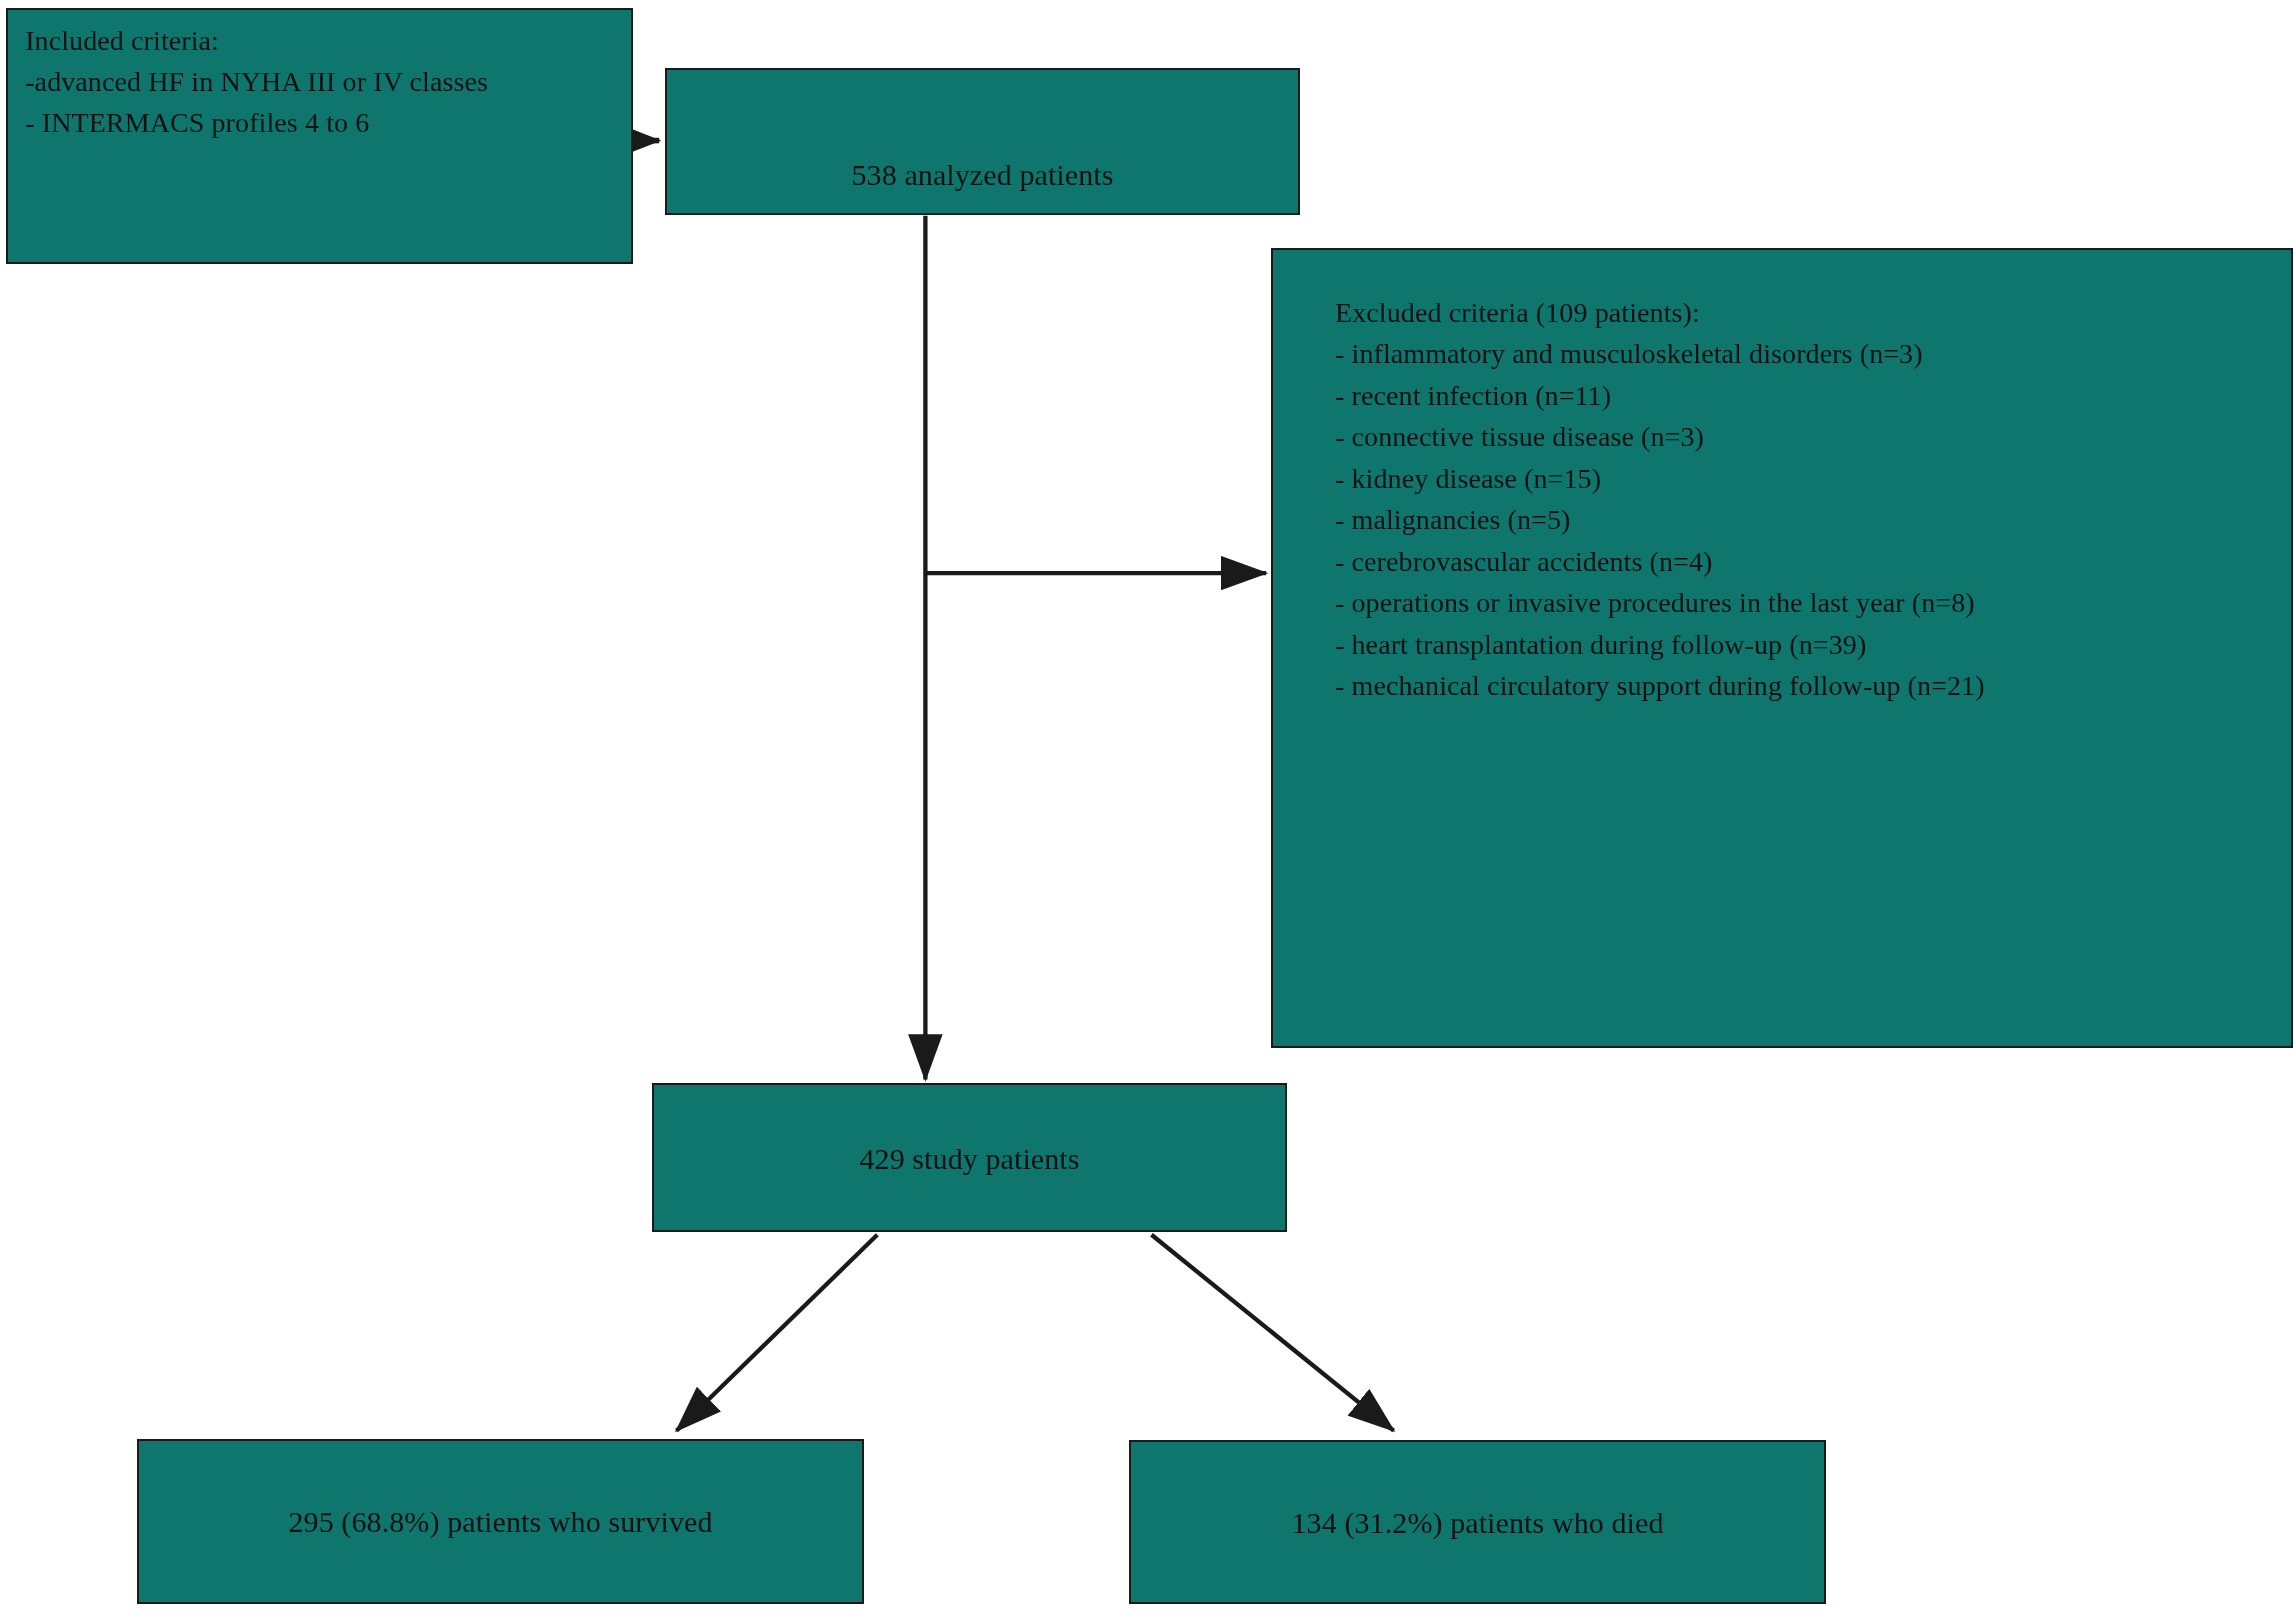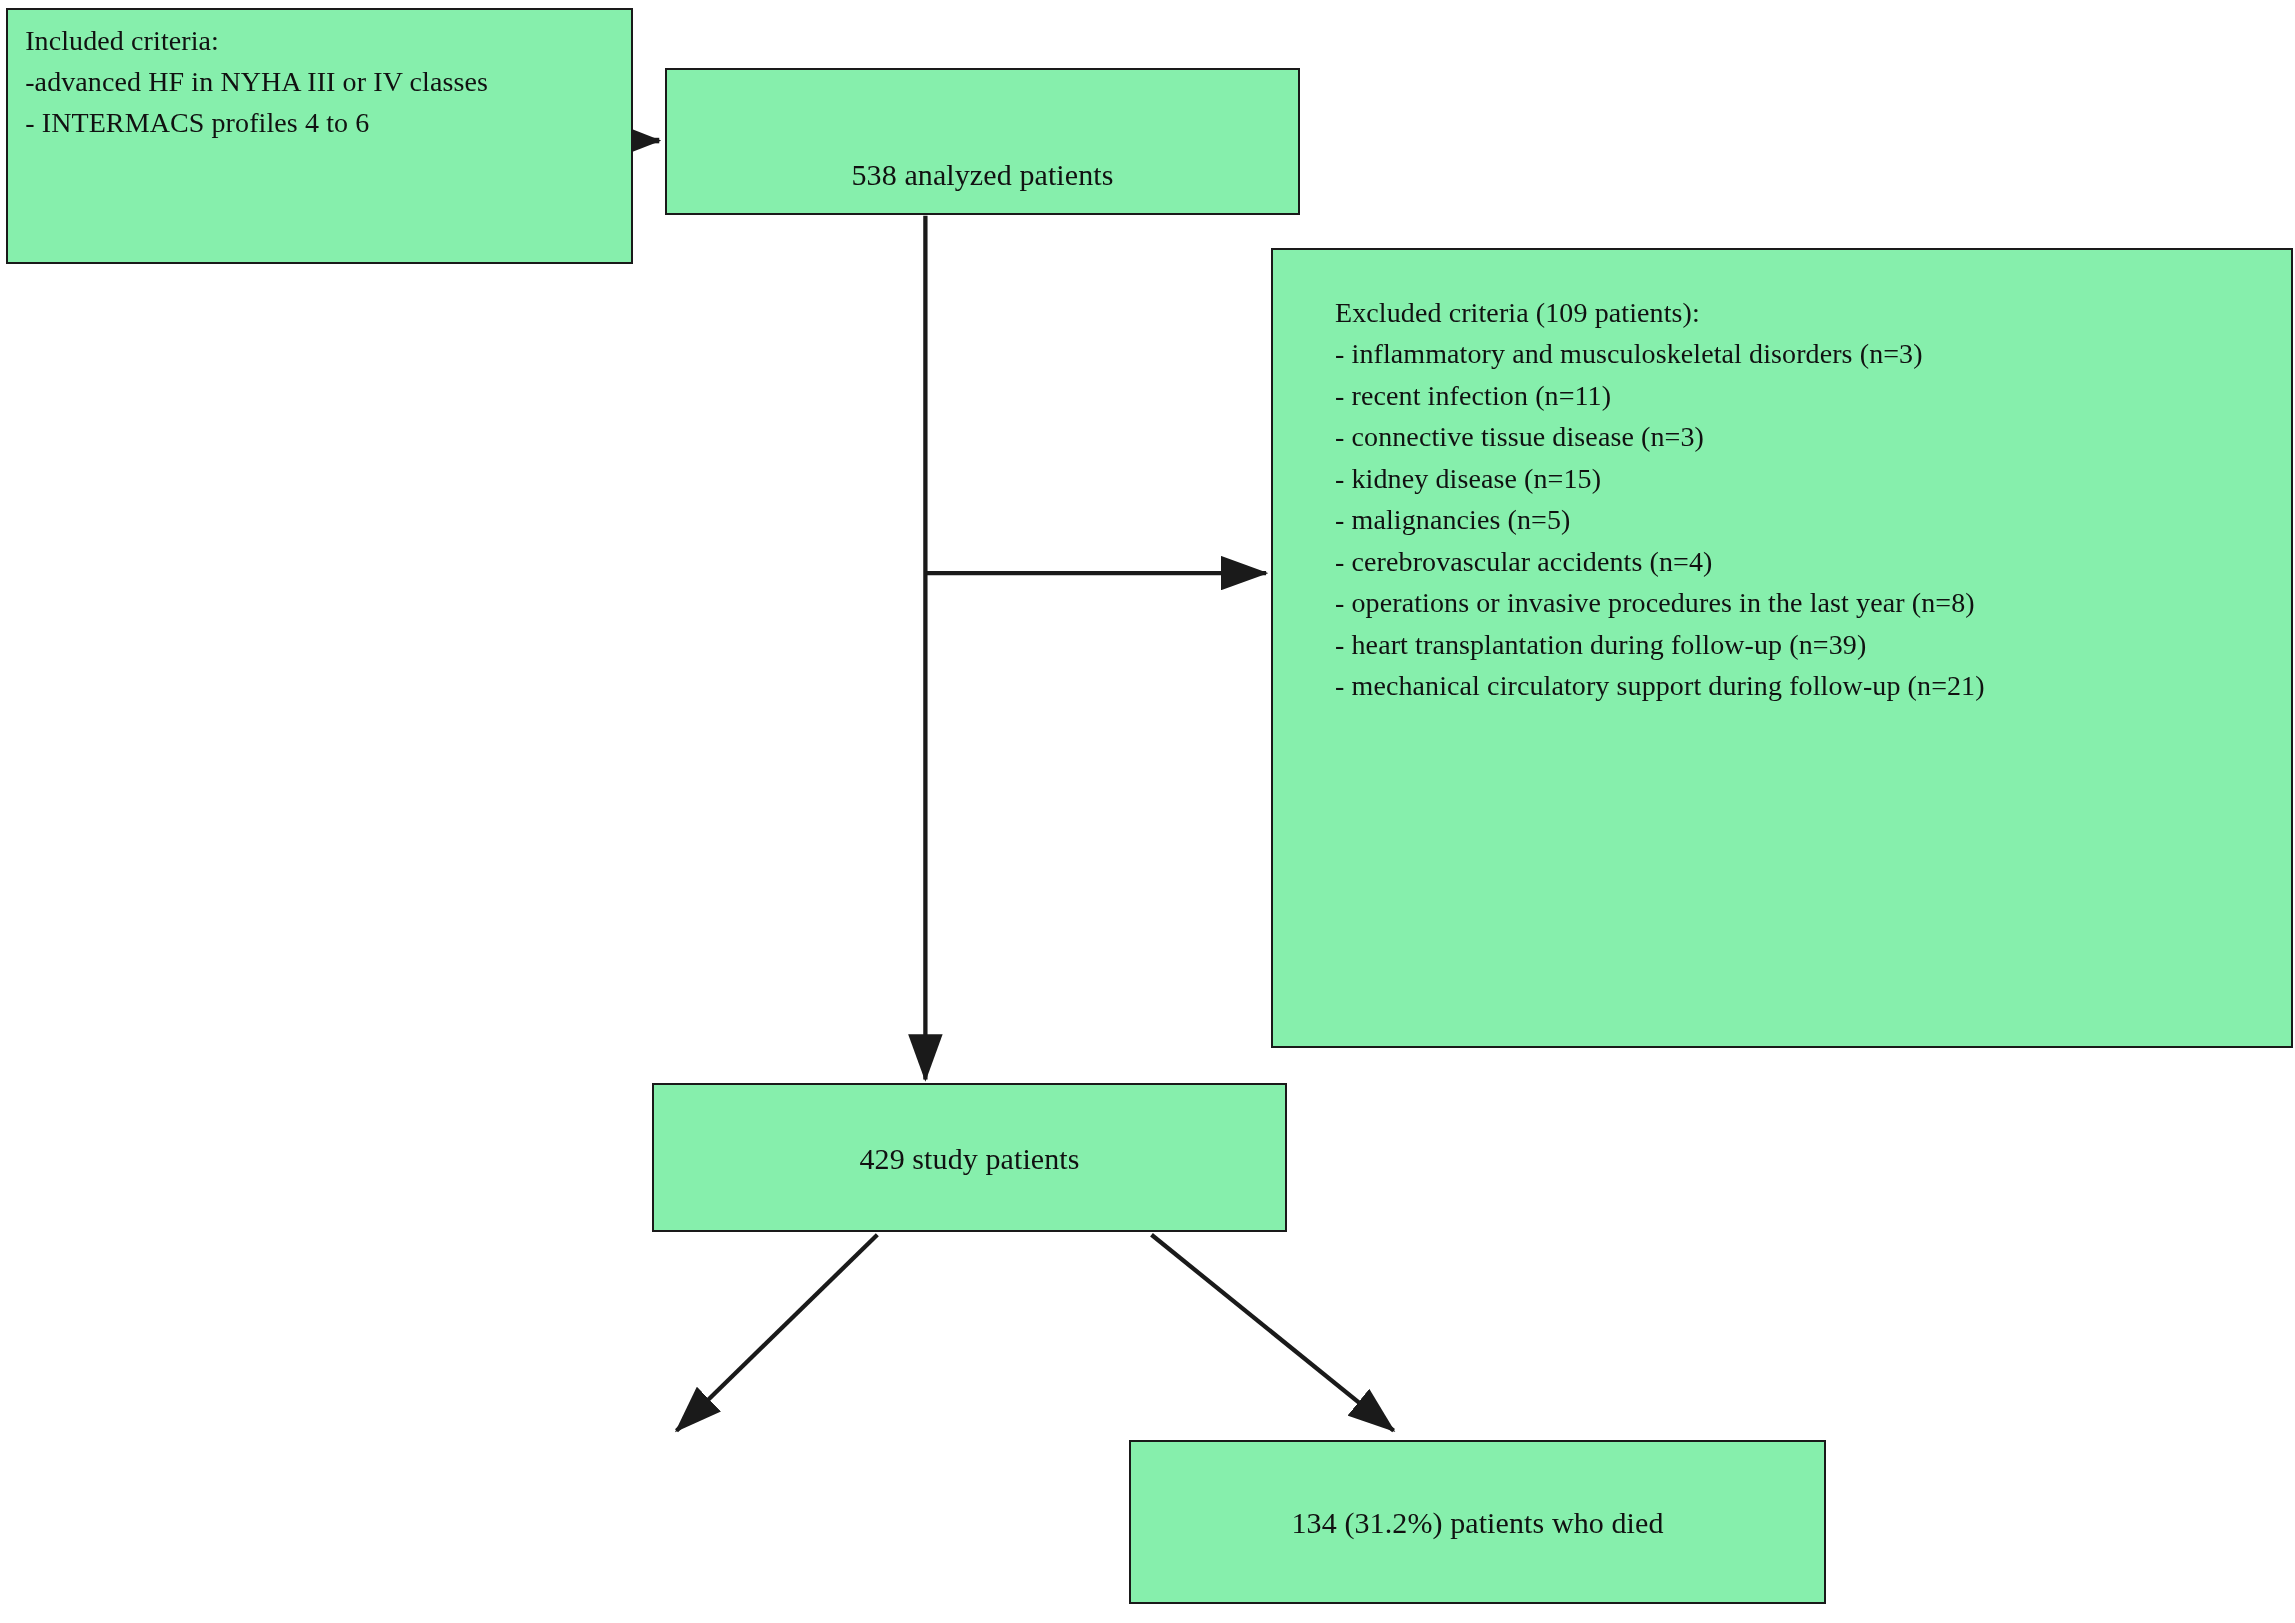--- a/index.html
+++ b/index.html
@@ -13,21 +13,21 @@
     width: 2295px;
     height: 1623px;
     background: #ffffff;
     font-family: "Liberation Serif", "DejaVu Serif", serif;
     color: #111111;
     overflow: hidden;
   }
   .node {
     position: absolute;
     box-sizing: border-box;
-    background: #86efac;
+    background: #0f766e;
     border: 2.5px solid #1a1a1a;
   }
   .txt {
     white-space: pre-wrap;
     line-height: 1.48;
     letter-spacing: 0.1px;
   }
 
   
   #box-included {
@@ -180,19 +180,22 @@
 - cerebrovascular accidents (n=4)
 - operations or invasive procedures in the last year (n=8)
 - heart transplantation during follow-up (n=39)
 - mechanical circulatory support during follow-up (n=21)</div>
   </div>
 
   <div class="node" id="box-study">
     <div class="txt">429 study patients</div>
   </div>
 
+  <div class="node" id="box-survived">
+    <div class="txt">295 (68.8%) patients who survived</div>
+  </div>
 
   <div class="node" id="box-died">
     <div class="txt">134 (31.2%) patients who died</div>
   </div>
 
 </div>
 
 
 </body></html>

